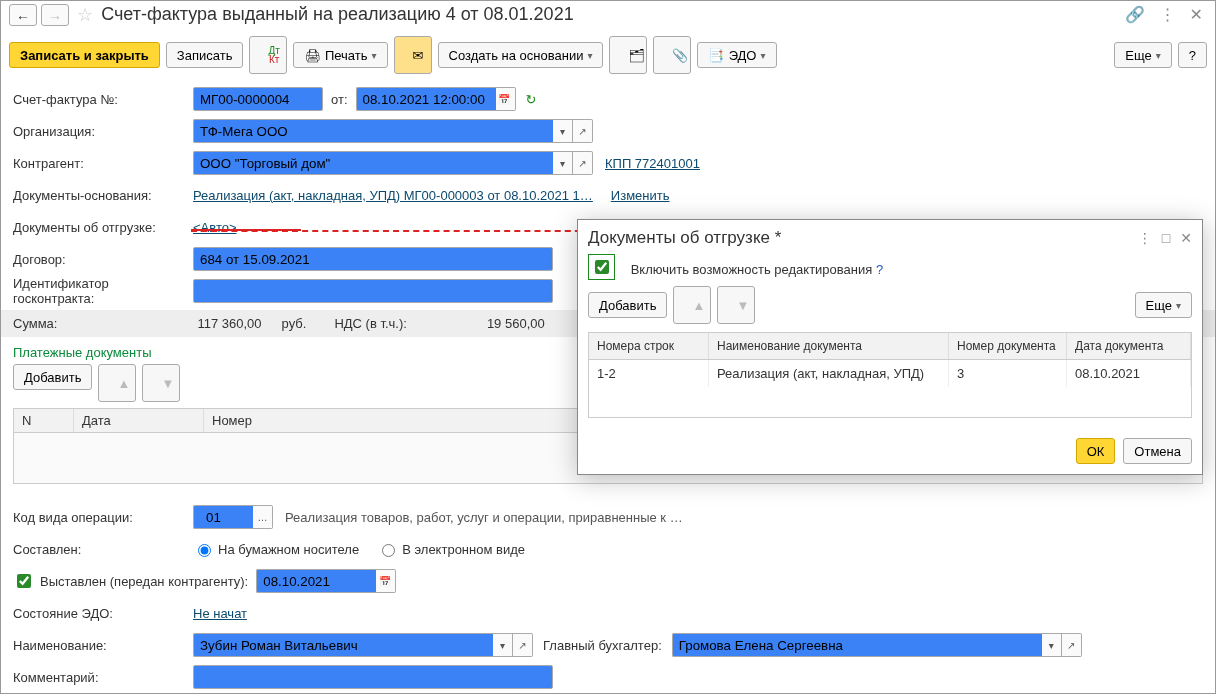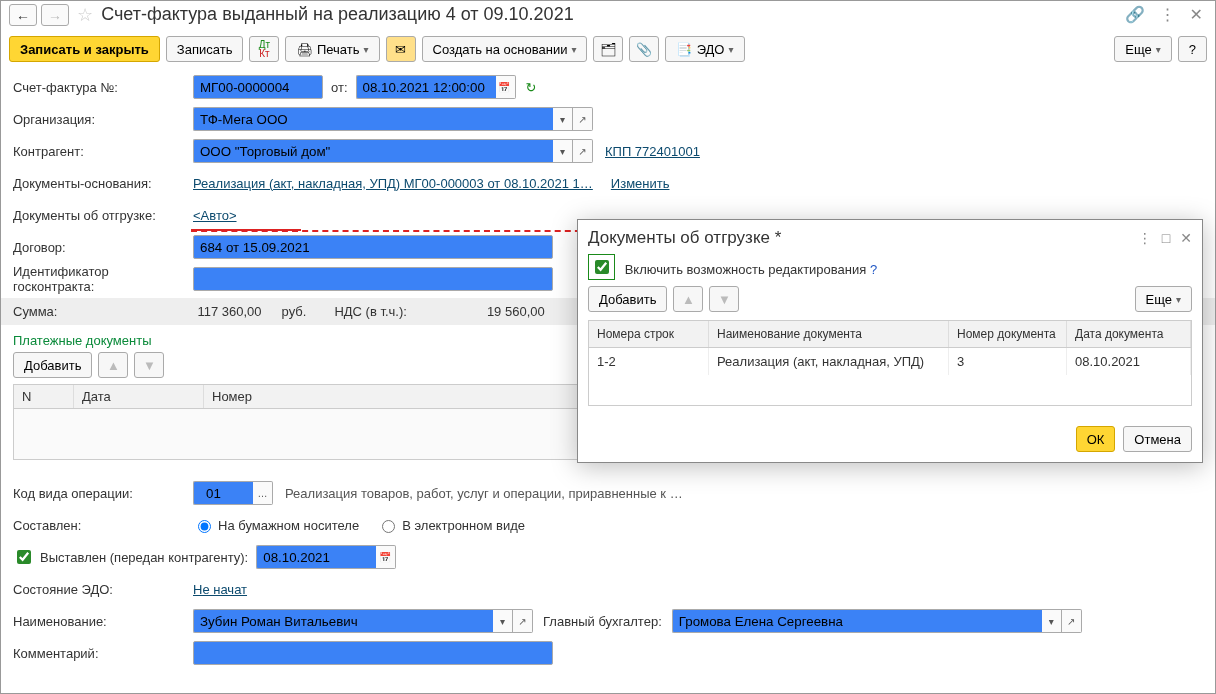--- a/index.html
+++ b/index.html
@@ -9,21 +9,21 @@
   .nav-btn { width:28px; height:22px; border:1px solid #aaa; border-radius:3px; background:#fafafa; display:inline-flex; align-items:center; justify-content:center; cursor:pointer; font-size:14px; }
   .nav-btn.disabled { color:#bbb; }
   .star-icon { font-size:18px; color:#ccc; margin:0 4px; }
   .title-text { font-size:18px; flex:1; }
   .title-right { display:flex; gap:6px; color:#888; }
   .title-right span { cursor:pointer; font-size:16px; padding:2px 4px; }
 
   .toolbar { display:flex; align-items:center; gap:6px; padding:6px 8px 10px 8px; }
   .btn { height:26px; padding:0 10px; border:1px solid #aaa; border-radius:3px; background:#f7f7f7; cursor:pointer; display:inline-flex; align-items:center; gap:4px; font-size:13px; }
   .btn-yellow { background:#ffd633; border-color:#d4a600; font-weight:bold; }
-  .btn-icon { width:30px; justify-content:center; padding:0; }
+  .btn-icon { width:30px; justify-content:flex-start; padding:18px; }
   .dropdown-arrow::after { content:" ▾"; color:#666; font-size:10px; }
   .toolbar-spacer { flex:1; }
 
   .form { padding:0 12px; }
   .row { display:flex; align-items:center; min-height:30px; margin-bottom:2px; }
   .lbl { width:180px; color:#333; }
   .input { height:24px; border:1px solid #aaa; border-radius:2px; padding:0 6px; background:#3b82f6; }
   .input-wide { width:360px; }
   .combo { display:inline-flex; }
   .combo .input { border-right:none; border-top-right-radius:0; border-bottom-right-radius:0; }
@@ -68,21 +68,21 @@
   .dtkt .dt{color:#1a8a1a}.dtkt .kt{color:#c22}
 </style>
 </head>
 <body>
 
 <div class="window">
   <div class="titlebar">
     <span class="nav-btn">←</span>
     <span class="nav-btn disabled">→</span>
     <span class="star-icon">☆</span>
-    <span class="title-text">Счет-фактура выданный на реализацию 4 от 09.10.2021</span>
+    <span class="title-text">Счет-фактура выданный на реализацию 4 от 08.01.2021</span>
     <div class="title-right">
       <span>🔗</span>
       <span>⋮</span>
       <span>✕</span>
     </div>
   </div>
 
   <div class="toolbar">
     <button class="btn btn-yellow">Записать и закрыть</button>
     <button class="btn">Записать</button>
@@ -242,21 +242,21 @@
       <div class="picns">
         <span>⋮</span>
         <span>□</span>
         <span>✕</span>
       </div>
     </div>
     <div class="popup-body">
       <label class="chk" style="border:1px solid #1a8a1a;padding:2px 2px;display:inline-flex">
           <input type="checkbox" checked="" style="">
         </label>
-      <span style="margin-left:6px">Включить возможность редактирования</span>
+      <span style="margin-left:12px">Включить возможность редактирования</span>
       <span class="help-q"> ?</span>
       <div class="popup-toolbar">
         <button class="btn">Добавить</button>
         <button class="btn btn-icon" style="color:#bbb">▲</button>
         <button class="btn btn-icon" style="color:#bbb">▼</button>
         <div class="toolbar-spacer"></div>
         <button class="btn dropdown-arrow">Еще</button>
       </div>
       <div class="ptbl">
         <div class="ptbl-head">

